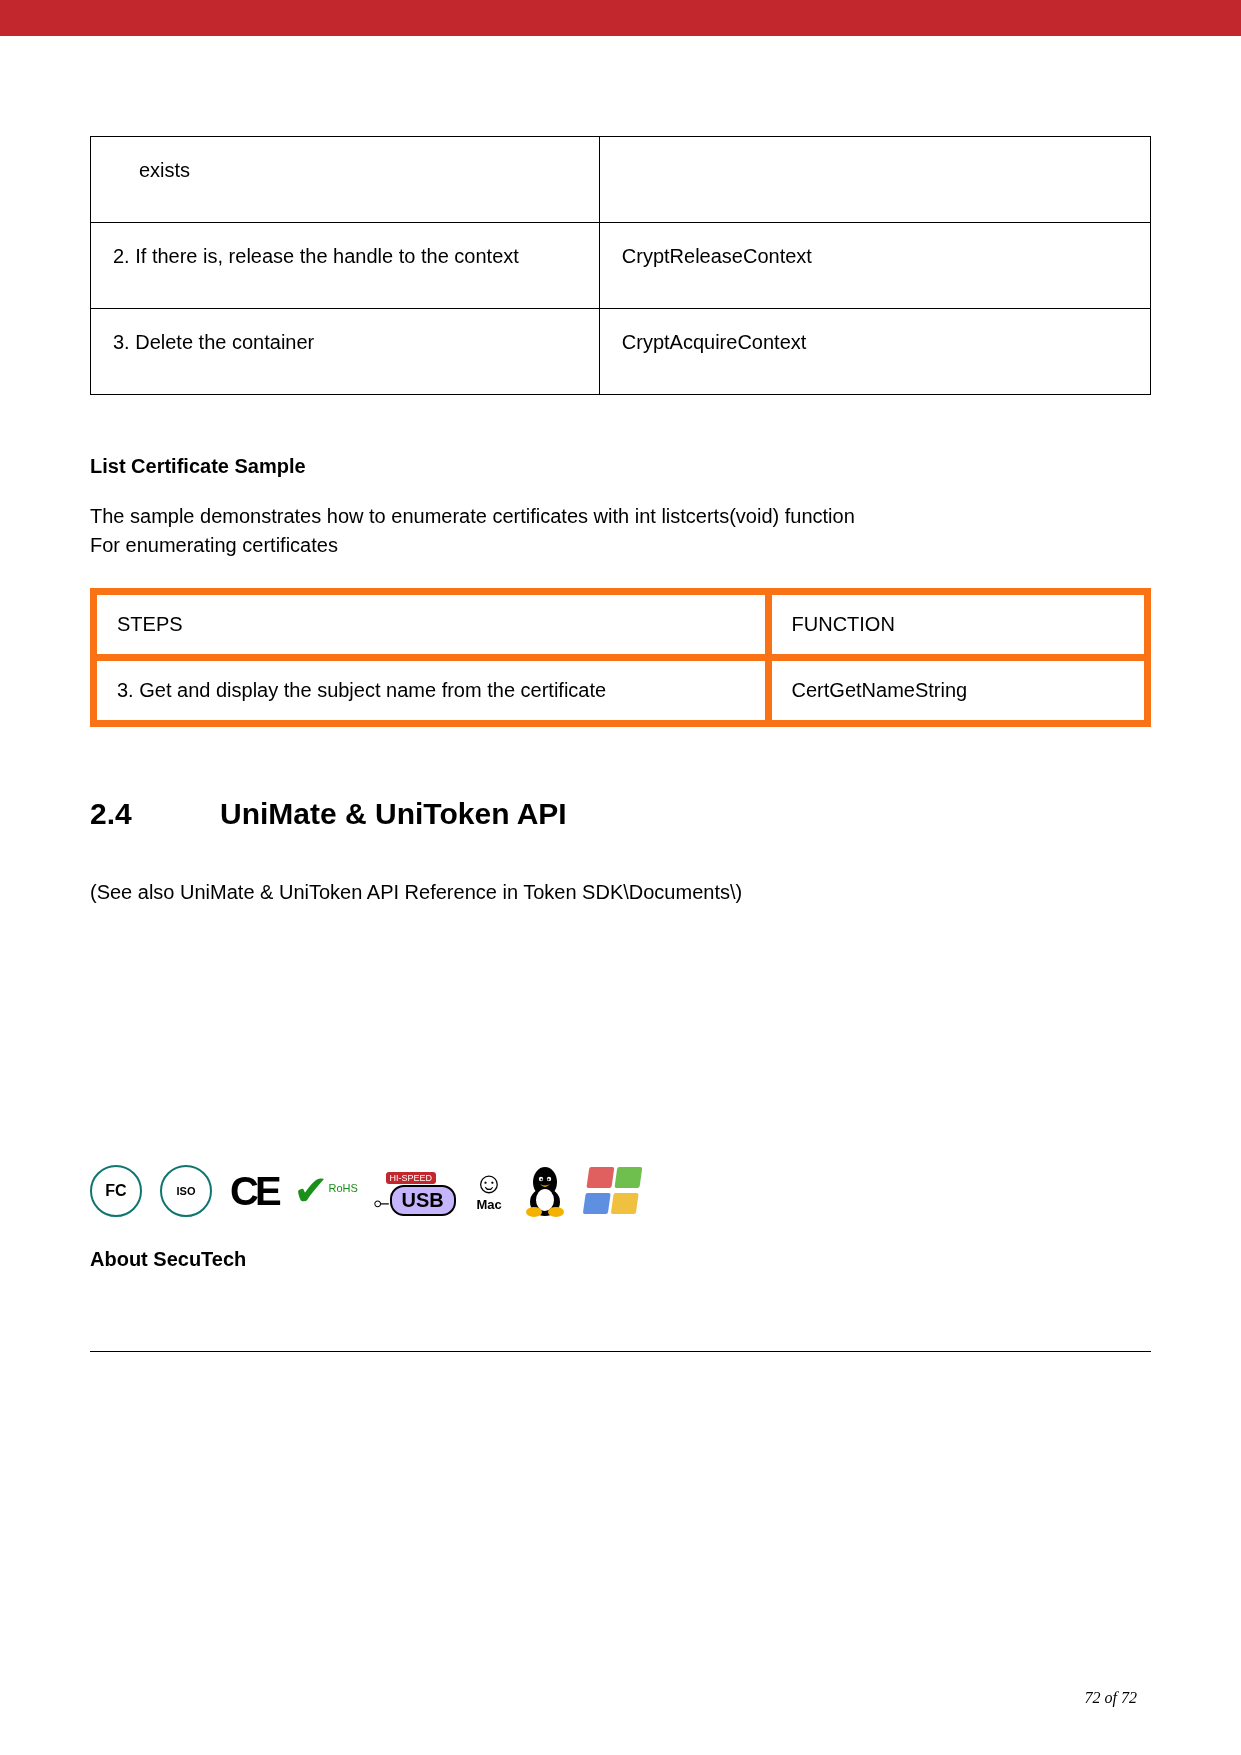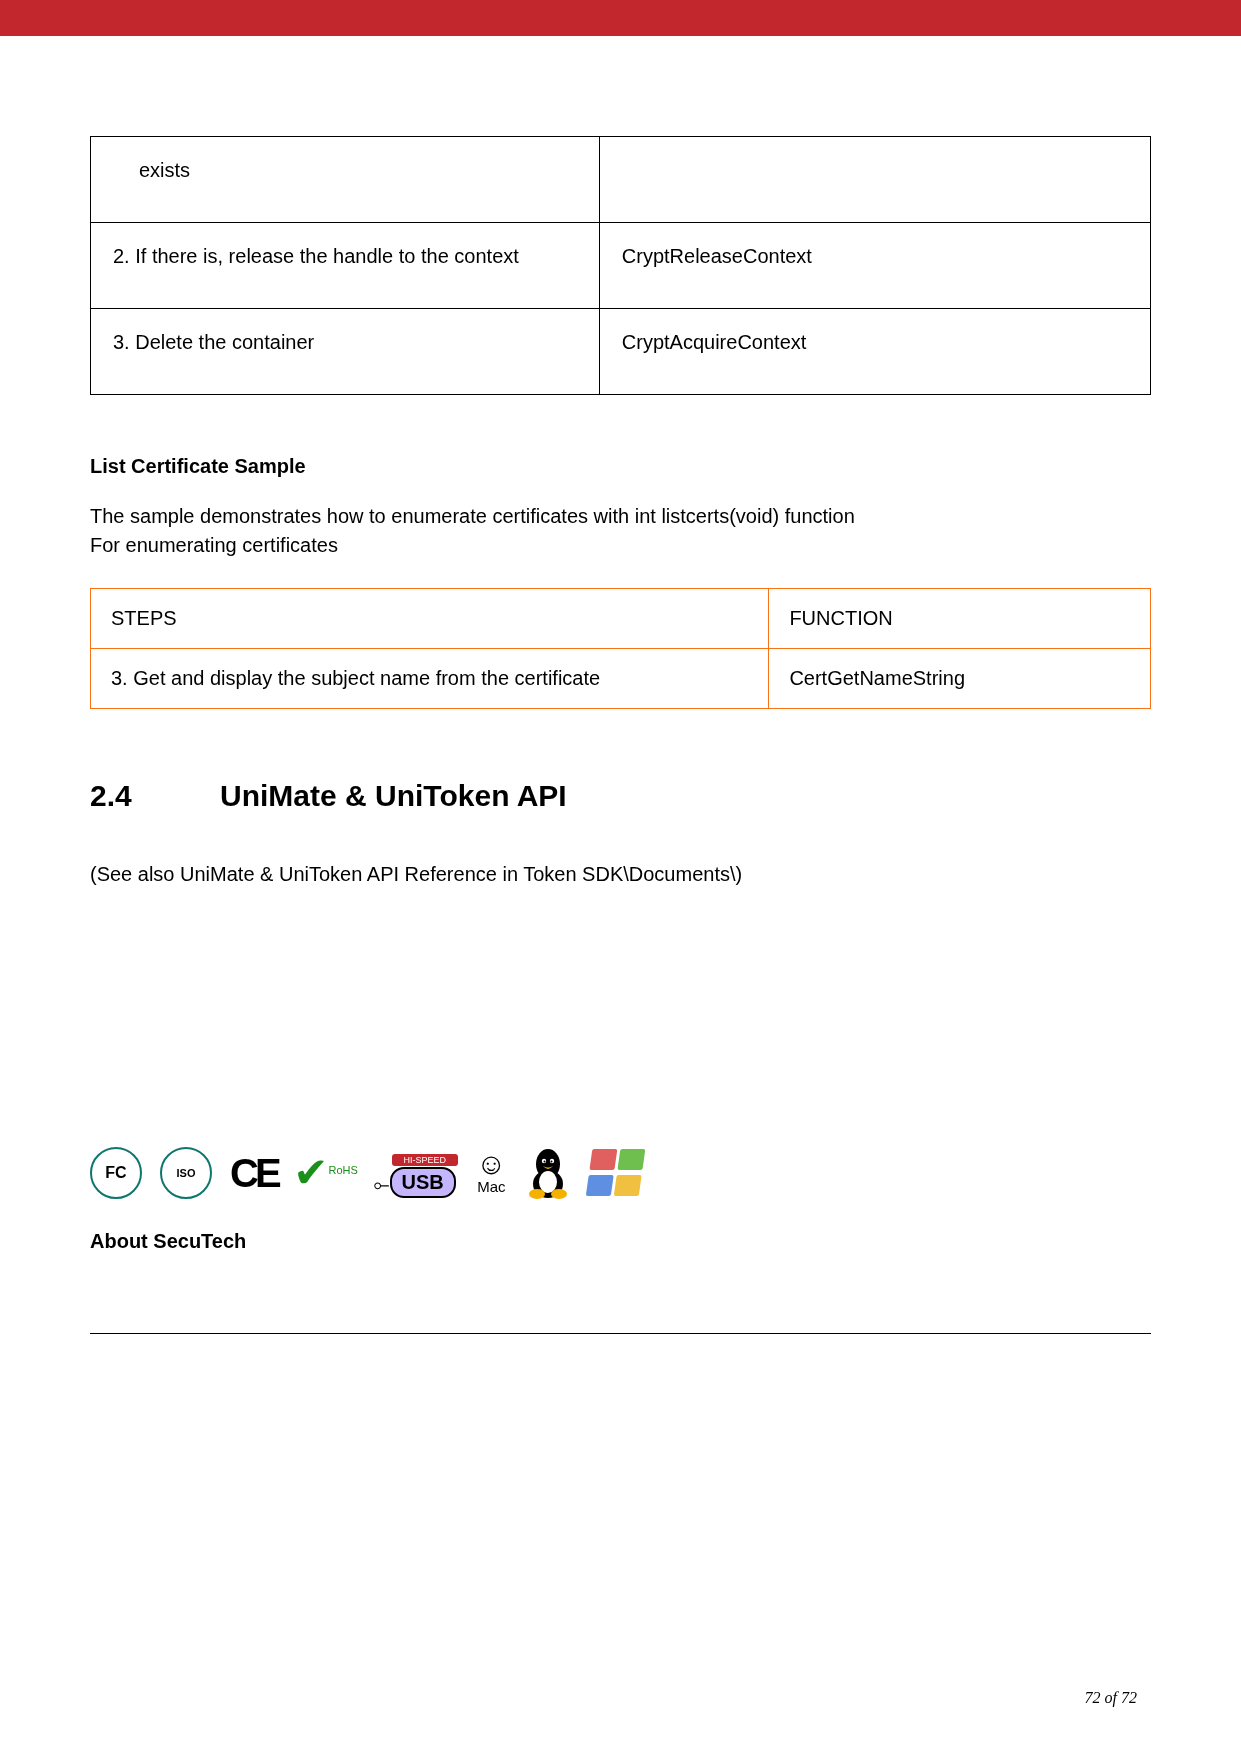--- a/index.html
+++ b/index.html
@@ -7,45 +7,45 @@
   .page { width: 1241px; min-height: 1755px; position: relative; }
   .topbar { height: 36px; background: #c1272d; width: 100%; }
   .content { padding: 100px 90px 0 90px; }
   .t1 { width: 100%; border-collapse: collapse; margin-bottom: 60px; }
   .t1 td { border: 1px solid #000; padding: 22px 22px 40px 22px; font-size: 20px; vertical-align: top; }
   .t1 .c1 { width: 48%; }
   .indent { padding-left: 26px; display: inline-block; }
   .subhead { font-weight: bold; font-size: 20px; margin-bottom: 24px; }
   .para { font-size: 20px; line-height: 1.45; margin-bottom: 28px; }
   .t2 { width: 100%; border-collapse: collapse; margin-bottom: 70px; }
-  .t2 th, .t2 td { border: 1px solid #f97316; padding: 18px 20px; font-size: 20px; text-align: left; vertical-align: top; }
+  .t2 th, .t2 td { border: 7px solid #f97316; padding: 18px 20px; font-size: 20px; text-align: left; vertical-align: top; }
   .t2 th { font-weight: normal; }
   .t2 .c1 { width: 64%; }
   .sub-indent { padding-left: 30px; }
   h2.sec { font-size: 30px; font-weight: bold; margin-bottom: 50px; }
   h2.sec .num { display: inline-block; width: 130px; }
   .seealso { font-size: 20px; margin-bottom: 260px; }
   .logos { display: flex; align-items: center; gap: 18px; margin-bottom: 30px; padding-left: 0; }
   .logo { display: inline-flex; align-items: center; justify-content: center; }
   .about { font-weight: bold; font-size: 20px; margin-bottom: 80px; }
   .footer-rule { border: none; border-top: 1px solid #000; margin: 0 90px; }
   .pagenum { position: absolute; bottom: 48px; right: 104px; font-size: 16px; font-style: italic; font-family: Georgia, 'Times New Roman', serif; }
   .pagenum .of { font-style: italic; }
   
   .badge-circle { width:52px; height:52px; border:2px solid #0f766e; border-radius:50%; display:flex; align-items:center; justify-content:center; font-size:16px; font-weight:bold; color:#000000; }
   .ce { font-size:40px; font-weight:bold; letter-spacing:-4px; }
   .rohs { position:relative; width:60px; text-align:center; }
   .rohs .chk { color:#1a8f1a; font-size:42px; line-height:0.6; }
   .rohs .lbl { font-size:11px; color:#1a8f1a; font-weight:normal; display:block; margin-top:-6px; }
   .usb { font-family: Arial; }
   .usb-box { border:2px solid #000; border-radius:14px; padding:2px 10px; font-weight:bold; font-size:20px; background:#c4b5fd; display:inline-block; }
-  .usb-tab { background:#c1272d; color:#fff; font-size:9px; padding:1px 12px; border-radius:3px; display:inline-block; margin-bottom:-2px; margin-left:18px; }
+  .usb-tab { background:#c1272d; color:#fff; font-size:9px; padding:1px 4px; border-radius:3px; display:inline-block; margin-bottom:-2px; margin-left:12px; }
   .mac { text-align:center; }
   .mac .face { font-size:30px; line-height:0.8; }
-  .mac .lbl { font-size:15px; font-weight:normal; display:block; }
+  .mac .lbl { font-size:13px; font-weight:bold; display:block; }
   .tux svg { display:block; }
   .win { display:flex; flex-wrap:wrap; width:56px; height:48px; transform: skewX(-8deg); gap:3px; }
   .win div { width:25px; height:21px; border-radius:2px; }
   .win .r { background:#e06060; }
   .win .g { background:#6fbf4f; }
   .win .b { background:#5f8fe0; }
   .win .y { background:#f0c040; }
 </style>
 </head>
 <body>

